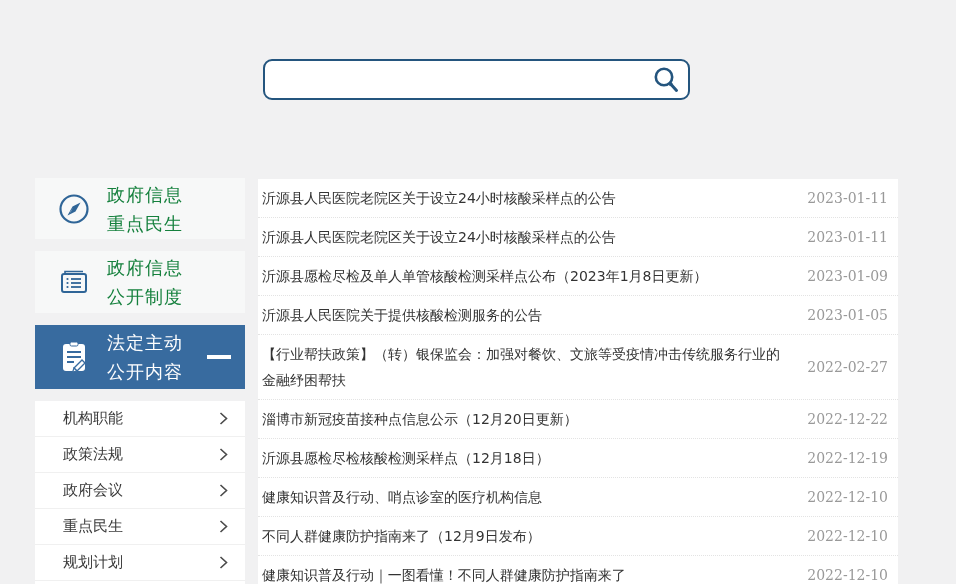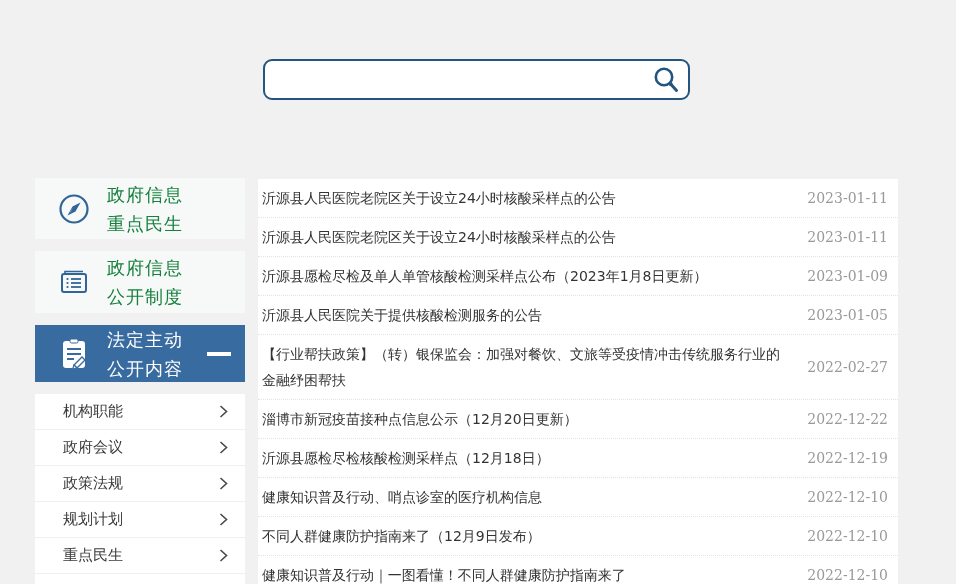--- a/index.html
+++ b/index.html
@@ -62,21 +62,21 @@
   }
   .nav-block .blk-label {
     margin-left: 16px;
     font-size: 18px;
     line-height: 29px;
     color: #15803d;
     letter-spacing: 1px;
   }
   .nav-block.active {
     background: #386b9f;
-    height: 57px;
+    height: 64px;
     justify-content: flex-end;
   }
   .nav-block.active .blk-label { color: #ffffff; }
   .minus-bar {
     width: 24px; height: 4px;
     background: #ffffff;
     margin-left: auto;
     margin-right: 14px;
     flex: none;
   }
@@ -206,48 +206,48 @@
       <div class="sub-item">
         <span class="sub-label">机构职能</span>
         <span class="chev">
           <svg width="11" height="15" viewBox="0 0 11 15">
             <polyline points="2.5,2 8.5,7.5 2.5,13" fill="none" stroke="#4a4a4a" stroke-width="1.6"></polyline>
           </svg>
         </span>
       </div>
 
       <div class="sub-item">
+        <span class="sub-label">政策法规</span>
+        <span class="chev">
+          <svg width="11" height="15" viewBox="0 0 11 15">
+            <polyline points="2.5,2 8.5,7.5 2.5,13" fill="none" stroke="#4a4a4a" stroke-width="1.6"></polyline>
+          </svg>
+        </span>
+      </div>
+
+      <div class="sub-item">
         <span class="sub-label">政府会议</span>
         <span class="chev">
           <svg width="11" height="15" viewBox="0 0 11 15">
             <polyline points="2.5,2 8.5,7.5 2.5,13" fill="none" stroke="#4a4a4a" stroke-width="1.6"></polyline>
           </svg>
         </span>
       </div>
 
       <div class="sub-item">
-        <span class="sub-label">政策法规</span>
+        <span class="sub-label">重点民生</span>
         <span class="chev">
           <svg width="11" height="15" viewBox="0 0 11 15">
             <polyline points="2.5,2 8.5,7.5 2.5,13" fill="none" stroke="#4a4a4a" stroke-width="1.6"></polyline>
           </svg>
         </span>
       </div>
 
       <div class="sub-item">
         <span class="sub-label">规划计划</span>
-        <span class="chev">
-          <svg width="11" height="15" viewBox="0 0 11 15">
-            <polyline points="2.5,2 8.5,7.5 2.5,13" fill="none" stroke="#4a4a4a" stroke-width="1.6"></polyline>
-          </svg>
-        </span>
-      </div>
-
-      <div class="sub-item">
-        <span class="sub-label">重点民生</span>
         <span class="chev">
           <svg width="11" height="15" viewBox="0 0 11 15">
             <polyline points="2.5,2 8.5,7.5 2.5,13" fill="none" stroke="#4a4a4a" stroke-width="1.6"></polyline>
           </svg>
         </span>
       </div>
 
       <div class="sub-item">
         
         

